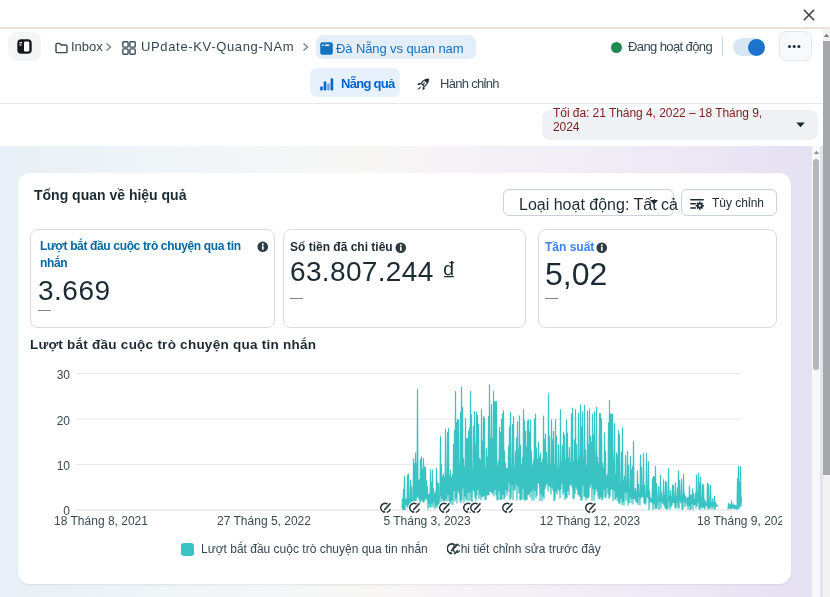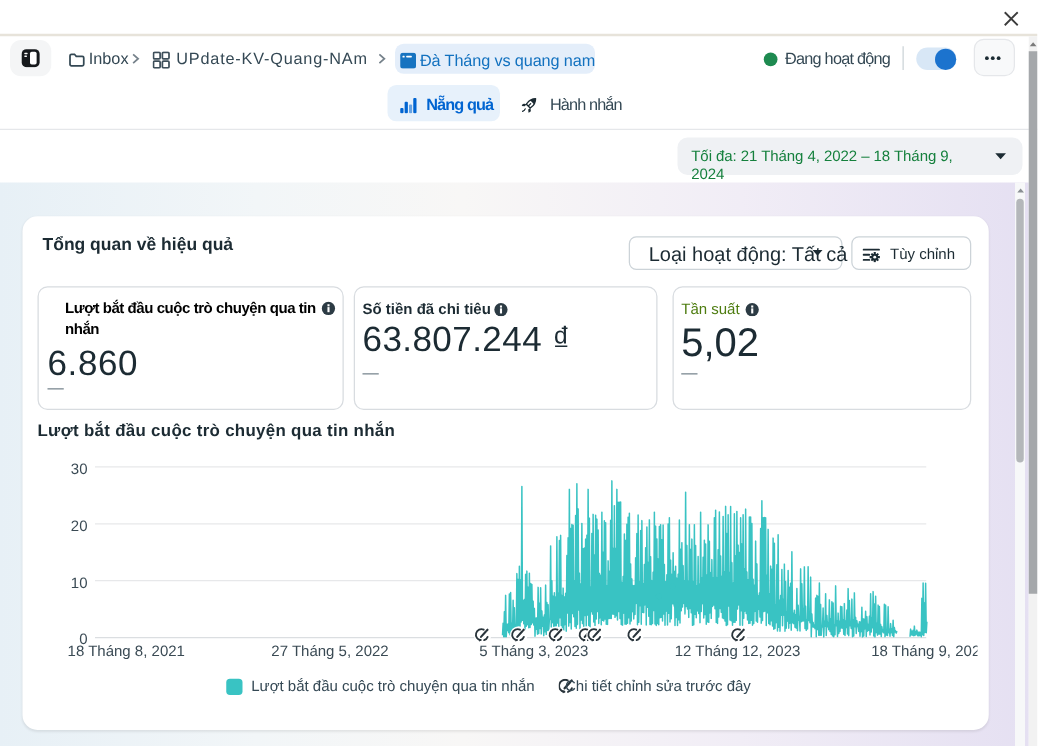--- a/index.html
+++ b/index.html
@@ -47,21 +47,21 @@
 <svg class="abs" style="left:301px;top:42px" width="9" height="10" viewBox="0 0 9 10">
       <path d="M2.5 1.5 L6.5 5 L2.5 8.5" fill="none" stroke="#76828b" stroke-width="1.4"></path>
     </svg>
 
 <div class="abs" style="left:316px;top:35px;width:160px;height:24px;background:#e4eefa;border-radius:7px"></div>
 <svg class="abs" style="left:320px;top:42px" width="13" height="13" viewBox="0 0 13 13">
  <rect x="0.2" y="0.2" width="12.6" height="12.6" rx="2" fill="#1673c0"></rect>
  <rect x="2" y="2.5" width="1.7" height="1.5" rx="0.4" fill="#fff"></rect>
  <rect x="4.9" y="2.6" width="4.6" height="1.3" rx="0.6" fill="#fff"></rect>
 </svg>
-<div class="abs" style="left:336px;top:41px;font-size:13px;color:#1271bf;letter-spacing:-0.1px">Đà Tháng vs quang nam</div>
+<div class="abs" style="left:336px;top:41px;font-size:13px;color:#1271bf;letter-spacing:-0.1px">Đà Nẵng vs quan nam</div>
 
 <div class="abs" style="left:611px;top:42px;width:11px;height:11px;border-radius:50%;background:#1e8a50"></div>
 <div class="abs txt" style="left:628px;top:39px;letter-spacing:-0.6px">Đang hoạt động</div>
 <div class="abs" style="left:722px;top:37px;width:1px;height:19px;background:#ccd3d8"></div>
 <div class="abs" style="left:733px;top:38px;width:32px;height:18px;border-radius:9px;background:#d8e7f6"></div>
 <div class="abs" style="left:748px;top:38.5px;width:17px;height:17px;border-radius:50%;background:#1c73ce"></div>
 <div class="abs" style="left:779px;top:31px;width:33px;height:30px;background:#f8f9fa;border:1px solid #e5e7ea;border-radius:8px"></div>
 <div class="abs" style="left:788px;top:45px;width:3.2px;height:3.2px;border-radius:50%;background:#1c2b33;box-shadow:4.7px 0 0 #1c2b33, 9.4px 0 0 #1c2b33"></div>
 
 
@@ -74,27 +74,27 @@
 </svg>
 <div class="abs" style="left:341px;top:76px;font-size:13px;font-weight:bold;color:#0064d1;letter-spacing:-0.7px">Nẵng quả</div>
 <svg class="abs" style="left:416px;top:77px" width="14.5" height="14.5" viewBox="0 0 17 17">
  <path d="M14.6 2.3 C11.3 2.4 8.9 3.6 7.1 6 L6 7.4 L9.6 11 L11 9.9 C13.4 8.1 14.5 5.6 14.6 2.3 Z" fill="#fff" stroke="#1c2b33" stroke-width="1.3" stroke-linejoin="round"></path>
  <path d="M14.6 2.3 C12.5 2.35 10.8 2.85 9.4 3.8 L13.2 7.5 C14.1 6 14.55 4.3 14.6 2.3 Z" fill="#1c2b33"></path>
  <path d="M8 8.9 L10 6.9" stroke="#1c2b33" stroke-width="1.2" stroke-linecap="round"></path>
  <path d="M6 7.4 L4.2 7 C3.3 6.8 2.7 7.1 2.3 7.8 L1.6 9.1 L4.6 9.3 Z" fill="#1c2b33"></path>
  <path d="M9.6 11 L10.1 12.8 C10.3 13.7 10 14.3 9.3 14.7 L8 15.4 L7.7 12.4 Z" fill="#1c2b33"></path>
  <path d="M4.9 11.8 C4.5 13 3.8 13.7 2.4 14.2" fill="none" stroke="#1c2b33" stroke-width="1.2" stroke-linecap="round"></path>
 </svg>
-<div class="abs txt" style="left:440px;top:76px;letter-spacing:-0.7px">Hành nhắn</div>
+<div class="abs txt" style="left:440px;top:76px;letter-spacing:-0.7px">Hành chỉnh</div>
 
 <div class="abs" style="left:0;top:103px;width:830px;height:1px;background:#e5e7ea"></div>
 
 
 <div class="abs" style="left:542px;top:110px;width:276px;height:30px;background:#eff1f4;border-radius:8px"></div>
-<div class="abs" style="left:553px;top:118px;font-size:12px;color:#15803d;letter-spacing:-0.05px">Tối đa: 21 Tháng 4, 2022 – 18 Tháng 9, 2024</div>
+<div class="abs" style="left:553px;top:106px;font-size:12px;color:#7f1d1d;letter-spacing:-0.05px">Tối đa: 21 Tháng 4, 2022 – 18 Tháng 9, 2024</div>
 <svg class="abs" style="left:795px;top:121px" width="11" height="8" viewBox="0 0 11 8">
       <path d="M1.2 1.5 L5.5 6.3 L9.8 1.5 Z" fill="#1c2b33"></path>
     </svg>
 
 
 <div class="abs" style="left:0;top:146px;width:823px;height:451px;background:linear-gradient(90deg,#e7f0f6 0%,#f2f6f8 25%,#f8f7f6 45%,#f1edf6 72%,#e5e0f2 100%)"></div>
 
 
 <div class="abs" style="left:18px;top:173px;width:773px;height:411px;background:#fff;border-radius:12px;box-shadow:0 1px 2px rgba(0,0,0,0.08)"></div>
 
@@ -122,39 +122,39 @@
  <circle cx="9.8" cy="8.7" r="2.7" fill="#1c2b33"></circle>
  <circle cx="9.8" cy="8.7" r="1.15" fill="#fff"></circle>
 </svg>
 <div class="abs" style="left:712px;top:196px;font-size:12px;color:#1c2b33">Tùy chỉnh</div>
 
 
 <div class="abs" style="left:30px;top:229px;width:245px;height:99px;background:#fff;border:1px solid #d8dce0;border-radius:8px"></div>
 <div class="abs" style="left:283px;top:229px;width:243px;height:99px;background:#fff;border:1px solid #d8dce0;border-radius:8px"></div>
 <div class="abs" style="left:538px;top:229px;width:239px;height:99px;background:#fff;border:1px solid #d8dce0;border-radius:8px"></div>
 
-<div class="abs" style="left:52px;top:238px;font-size:12px;font-weight:bold;color:#000000;line-height:16.5px;letter-spacing:-0.35px;white-space:nowrap">Lượt bắt đầu cuộc trò chuyện qua tin<br>nhắn</div>
+<div class="abs" style="left:40px;top:238px;font-size:12px;font-weight:bold;color:#0369a1;line-height:16.5px;letter-spacing:-0.35px;white-space:nowrap">Lượt bắt đầu cuộc trò chuyện qua tin<br>nhắn</div>
 <svg class="abs" style="left:257px;top:241px" width="11.5" height="11.5" viewBox="0 0 13 13">
       <circle cx="6.5" cy="6.5" r="6" fill="#2c3b44"></circle>
       <rect x="5.6" y="5.3" width="1.9" height="4.6" fill="#fff"></rect>
       <rect x="5.6" y="2.7" width="1.9" height="1.9" fill="#fff"></rect>
     </svg>
-<div class="abs" style="left:38px;top:275px;font-size:28px;color:#1c2b33;letter-spacing:0.5px">6.860</div>
+<div class="abs" style="left:38px;top:275px;font-size:28px;color:#1c2b33;letter-spacing:0.5px">3.669</div>
 <div class="abs" style="left:38px;top:302px;font-size:13px;color:#667780">—</div>
 
 <div class="abs" style="left:290px;top:240px;font-size:12px;font-weight:bold;color:#1c2b33">Số tiền đã chi tiêu</div>
 <svg class="abs" style="left:395px;top:241.5px" width="11.5" height="11.5" viewBox="0 0 13 13">
       <circle cx="6.5" cy="6.5" r="6" fill="#2c3b44"></circle>
       <rect x="5.6" y="5.3" width="1.9" height="4.6" fill="#fff"></rect>
       <rect x="5.6" y="2.7" width="1.9" height="1.9" fill="#fff"></rect>
     </svg>
 <div class="abs" style="left:290px;top:256px;font-size:28px;color:#1c2b33;letter-spacing:0.35px">63.807.244 ₫</div>
 <div class="abs" style="left:290px;top:290px;font-size:13px;color:#667780">—</div>
 
-<div class="abs" style="left:545px;top:240px;font-size:12px;font-weight:normal;color:#4d7c0f">Tần suất</div>
+<div class="abs" style="left:545px;top:240px;font-size:12px;font-weight:bold;color:#3b82f6">Tần suất</div>
 <svg class="abs" style="left:596px;top:241.5px" width="11.5" height="11.5" viewBox="0 0 13 13">
       <circle cx="6.5" cy="6.5" r="6" fill="#2c3b44"></circle>
       <rect x="5.6" y="5.3" width="1.9" height="4.6" fill="#fff"></rect>
       <rect x="5.6" y="2.7" width="1.9" height="1.9" fill="#fff"></rect>
     </svg>
 <div class="abs" style="left:545px;top:256px;font-size:32px;color:#1c2b33">5,02</div>
 <div class="abs" style="left:545px;top:290px;font-size:13px;color:#667780">—</div>
 
 
 <div class="abs" style="left:30px;top:337px;font-size:13.5px;font-weight:bold;color:#1c2b33;letter-spacing:0.25px">Lượt bắt đầu cuộc trò chuyện qua tin nhắn</div>

